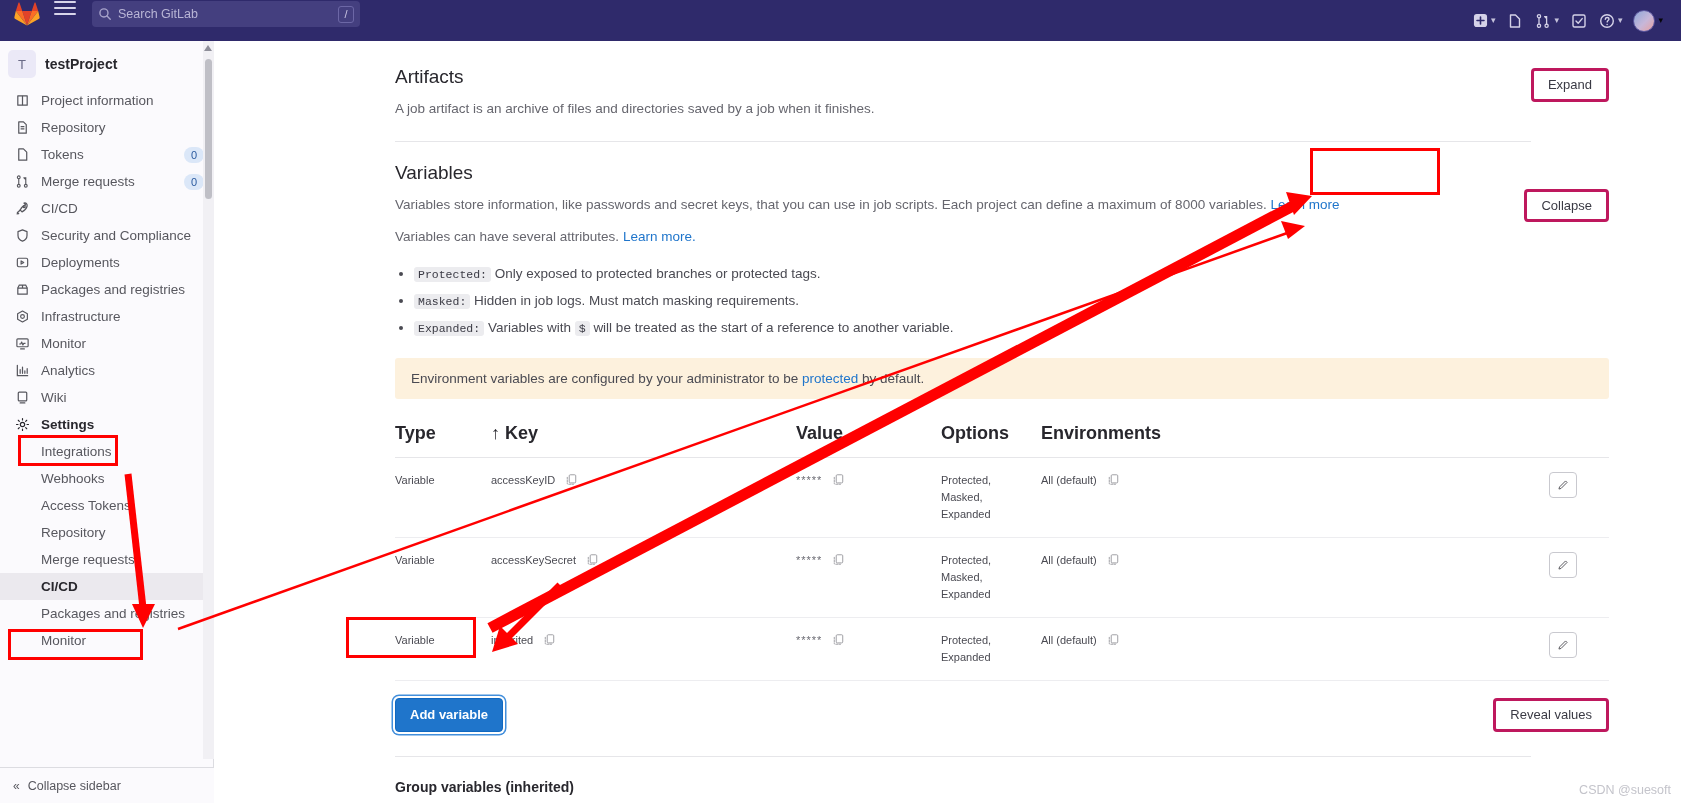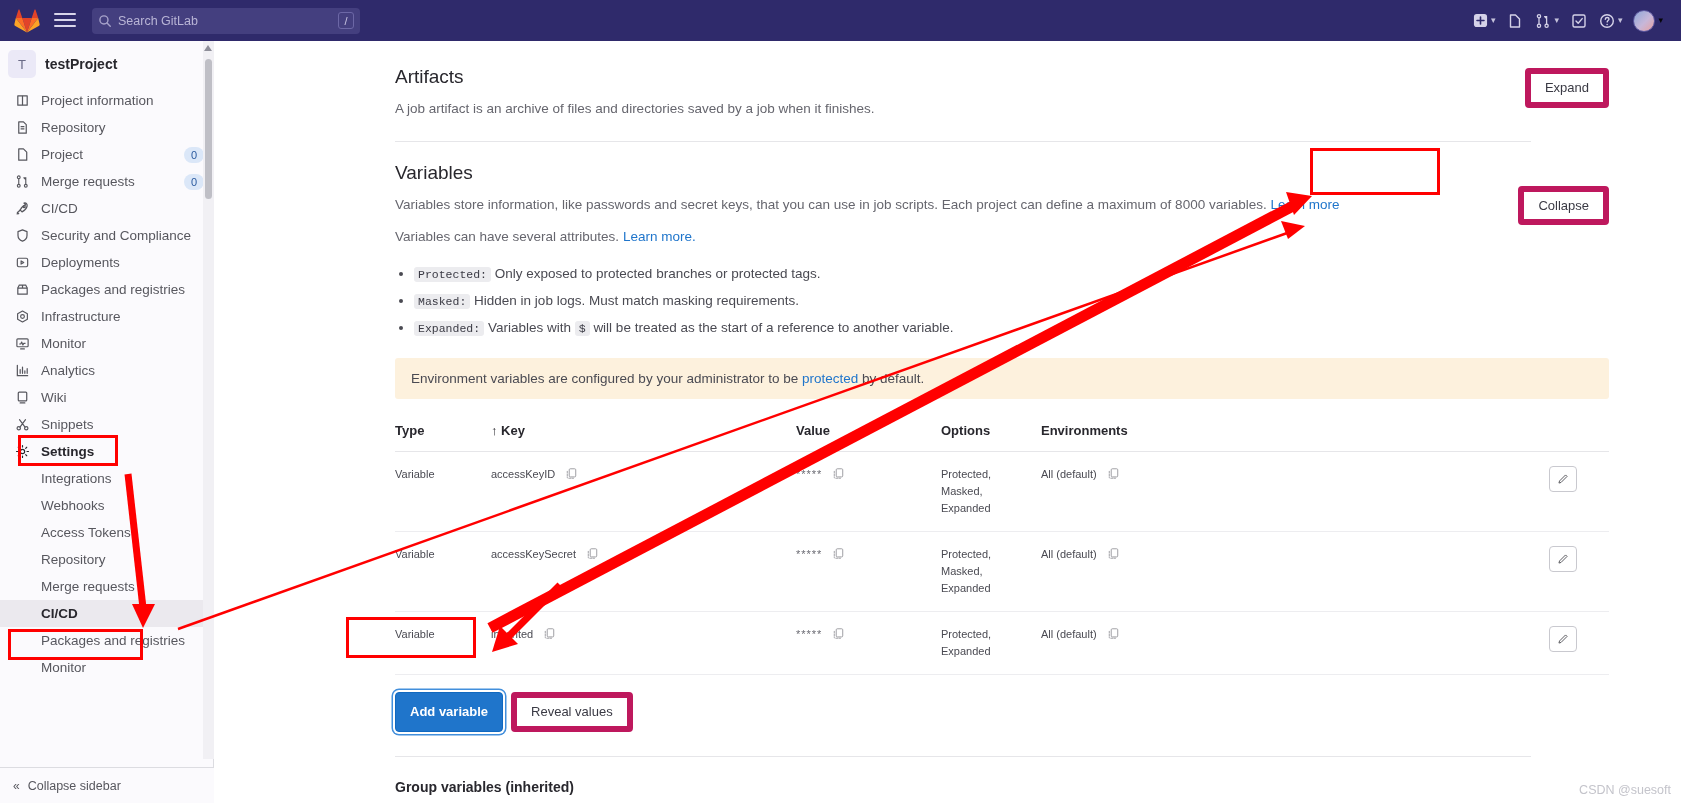--- a/index.html
+++ b/index.html
@@ -7,21 +7,21 @@
     width: 1681px; height: 803px;
     font-family: "Liberation Sans", sans-serif;
     background: #fff;
     overflow: hidden;
   }
   .app { position: relative; width: 1681px; height: 803px; }
 
   
   .navbar {
     position: absolute; top: 0; left: 0; width: 1681px; height: 41px;
-    background: #2f2a6b; display: flex; align-items: center; padding: 8px 14px;
+    background: #2f2a6b; display: flex; padding: 1px 14px;
   }
   .gl-logo { width: 26px; height: 26px; margin-right: 14px; flex: none; }
   .hamburger { width: 22px; height: 16px; margin-right: 16px; flex: none; cursor: pointer; }
   .hamburger span { display: block; height: 2px; background: #d8d5ea; margin-bottom: 4px; border-radius: 1px; }
   .hamburger span:last-child { margin-bottom: 0; }
   .search-box {
     width: 268px; height: 26px; background: #443f7f; border-radius: 4px;
     display: flex; align-items: center; padding: 0 6px; position: relative;
   }
   .search-box .s-ico { width: 14px; height: 14px; margin-right: 6px; opacity: .8; }
@@ -101,21 +101,21 @@
     position: absolute; top: 41px; left: 215px; width: 1466px; height: 762px;
     background: #fff; overflow: hidden;
   }
   .section { position: relative; padding: 0 72px 0 180px; }
   .sec-title { font-size: 19px; color: #28272d; font-weight: normal; }
   .sec-desc { font-size: 13.5px; color: #66666e; margin-top: 11px; line-height: 1.5; }
   .hr { border-top: 1px solid #e6e6e9; }
 
   .btn {
     font-family: "Liberation Sans", sans-serif;
-    font-size: 13px; border: 6px solid #be185d; background: #fff; color: #3a3a44;
+    font-size: 13px; border: 3px solid #be185d; background: #fff; color: #3a3a44;
     border-radius: 4px; padding: 6px 14px; cursor: pointer; line-height: 1.2;
   }
   .btn-primary {
     background: #1f75cb; border: 1px solid #1068bf; color: #fff; font-weight: bold;
     box-shadow: 0 0 0 2px #fff, 0 0 0 3.5px #428fdc; border-radius: 4px;
   }
 
   .code {
     font-family: "Liberation Mono", monospace; font-size: 11.5px;
     background: #ececef; color: #3a3a44; border-radius: 3px; padding: 1px 4px;
@@ -125,21 +125,21 @@
   .alert {
     background: #fdf1dd; color: #4a4a52; font-size: 13.5px;
     padding: 13px 16px; border-radius: 3px;
   }
 
   ul.attrs { margin: 13px 0 0 19px; }
   ul.attrs li { font-size: 13.5px; color: #4a4a52; line-height: 2.0; }
 
   table.vars { width: 100%; border-collapse: collapse; margin-top: 14px; }
   table.vars th {
-    text-align: left; font-size: 13px; color: #28272d; font-weight: bold;
+    text-align: left; font-size: 18px; color: #28272d; font-weight: bold;
     padding: 10px 8px 13px 0; border-bottom: 1px solid #e6e6e9;
   }
   table.vars td {
     font-size: 11px; color: #4a4a52; padding: 14px 8px 14px 0;
     border-bottom: 1px solid #ededf0; vertical-align: top; line-height: 1.55;
   }
   .copy-ico { display: inline-block; margin-left: 7px; vertical-align: -2px; cursor: pointer; opacity: .65; }
   .masked { letter-spacing: 1px; color: #6a6a72; }
   .edit-btn {
     width: 28px; height: 26px; border: 1px solid #c9c9cf; border-radius: 4px;
@@ -259,21 +259,21 @@
         </span>
         <span>Repository</span>
       </div>
 
       <div class="sb-item">
         <span class="sb-ico">
           <svg width="15" height="15" viewBox="0 0 16 16" fill="none" stroke="#57575e" stroke-width="1.3">
               <path d="M4 2h5l3.5 3.5V14H4z" stroke-linejoin="round"></path>
             </svg>
         </span>
-        <span>Project</span>
+        <span>Tokens</span>
         <span class="sb-badge">0</span>
       </div>
 
       <div class="sb-item">
         <span class="sb-ico">
           <svg width="15" height="15" viewBox="0 0 16 16" fill="none" stroke="#57575e" stroke-width="1.2">
               <circle cx="4" cy="3.5" r="1.5"></circle>
               <circle cx="4" cy="12.5" r="1.5"></circle>
               <circle cx="11.5" cy="12.5" r="1.5"></circle>
               <path d="M4 5v6M11.5 11V6l-2-2M9.5 4h2v2" stroke-linecap="round"></path>
@@ -357,30 +357,20 @@
       <div class="sb-item">
         <span class="sb-ico">
           <svg width="15" height="15" viewBox="0 0 16 16" fill="none" stroke="#57575e" stroke-width="1.3">
               <rect x="3.5" y="2.2" width="9" height="9.5" rx="1"></rect>
               <path d="M5.5 13.8h5" stroke-linecap="round"></path>
             </svg>
         </span>
         <span>Wiki</span>
       </div>
 
-      <div class="sb-item">
-        <span class="sb-ico">
-          <svg width="15" height="15" viewBox="0 0 16 16" fill="none" stroke="#57575e" stroke-width="1.25">
-              <circle cx="4" cy="12" r="1.8"></circle>
-              <circle cx="12" cy="12" r="1.8"></circle>
-              <path d="M5.3 10.7 11.2 2.8M10.7 10.7 4.8 2.8" stroke-linecap="round"></path>
-            </svg>
-        </span>
-        <span>Snippets</span>
-      </div>
 
       <div class="sb-item bold">
         <span class="sb-ico">
           <svg width="15" height="15" viewBox="0 0 16 16" fill="none" stroke="#28272d" stroke-width="1.25">
               <circle cx="8" cy="8" r="2.3"></circle>
               <path d="M8 1.6v1.6M8 12.8v1.6M14.4 8h-1.6M3.2 8H1.6M12.5 3.5l-1.1 1.1M4.6 11.4l-1.1 1.1M12.5 12.5l-1.1-1.1M4.6 4.6 3.5 3.5" stroke-linecap="round"></path>
             </svg>
         </span>
         <span>Settings</span>
       </div>
@@ -579,21 +569,21 @@
               <div class="edit-btn">
                 <svg width="12" height="12" viewBox="0 0 16 16" fill="none" stroke="#57575e" stroke-width="1.3">
                     <path d="M11.4 2.6 13.4 4.6 5.4 12.6 2.6 13.4l.8-2.8z" stroke-linejoin="round"></path>
                   </svg>
               </div>
             </td>
           </tr>
         </tbody>
       </table>
 
-      <div style="display:flex;gap:8px;margin-top:17px;">
+      <div style="display:flex;gap:8px;margin-top:17px;justify-content:space-between;">
         <button class="btn btn-primary">Add variable</button>
         <button class="btn">Reveal values</button>
       </div>
     </div>
 
     <div class="hr" style="margin:24px 150px 0 180px;"></div>
 
     <div class="section" style="padding-top:22px;">
       <div style="font-size:14px;font-weight:bold;color:#28272d;">Group variables (inherited)</div>
 

